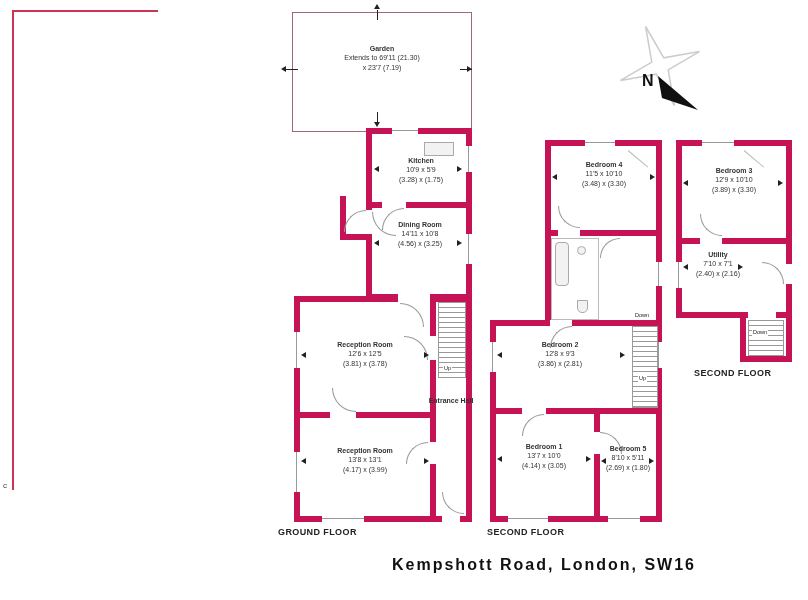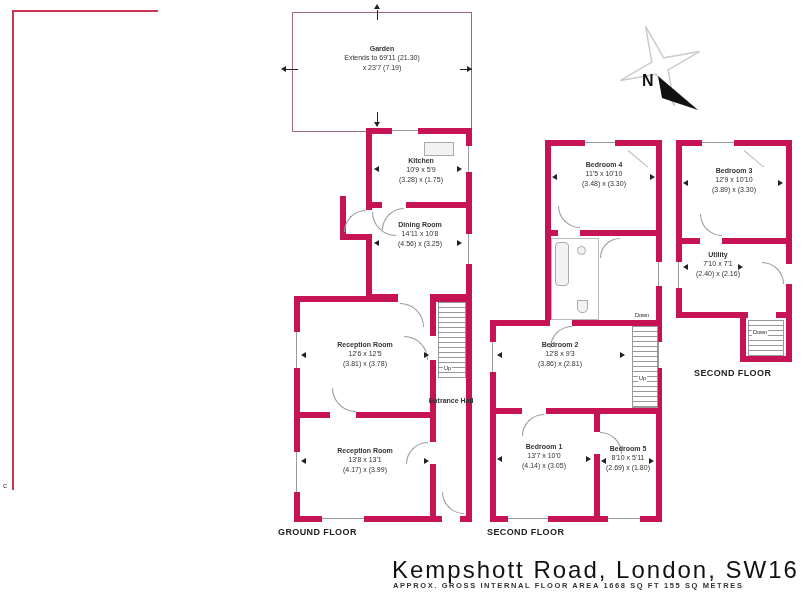--- a/index.html
+++ b/index.html
@@ -30,21 +30,21 @@
   .label span{display:block;}
   .label .nm{font-weight:bold;}
   .flabel{position:absolute;font-size:9px;font-weight:bold;color:#222;letter-spacing:.4px;white-space:nowrap;}
   .updown{position:absolute;font-size:5.5px;color:#222;background:#fff;padding:0 1px;line-height:1;}
   .tri{position:absolute;width:0;height:0;}
   .tri-up{border-left:3px solid transparent;border-right:3px solid transparent;border-bottom:5px solid #222;}
   .tri-down{border-left:3px solid transparent;border-right:3px solid transparent;border-top:5px solid #222;}
   .tri-left{border-top:3px solid transparent;border-bottom:3px solid transparent;border-right:5px solid #222;}
   .tri-right{border-top:3px solid transparent;border-bottom:3px solid transparent;border-left:5px solid #222;}
   .stem{position:absolute;background:#222;}
-  .title{position:absolute;left:392px;top:556px;font-size:24px;font-weight:normal;color:#111;letter-spacing:2px;white-space:nowrap;}
+  .title{position:absolute;left:392px;top:556px;font-size:16px;font-weight:bold;color:#111;letter-spacing:2px;white-space:nowrap;}
   .subtitle{position:absolute;left:393px;top:581px;font-size:7.5px;font-weight:bold;color:#333;letter-spacing:1.6px;white-space:nowrap;}
   .bmark{position:absolute;left:3px;top:481px;font-size:8px;color:#444;}
 </style>
 </head>
 <body>
 
 <div class="plan">
 
   <div class="bline" style="left:12px;top:10px;width:2px;height:480px;"></div>
   <div class="bline" style="left:12px;top:10px;width:146px;height:2px;"></div>
@@ -233,15 +233,14 @@
   <div class="tri tri-left" style="left:683px;top:264px;"></div>
   <div class="tri tri-right" style="left:738px;top:264px;"></div>
 
   <svg class="abs" style="left:598px;top:18px;" width="130" height="100" viewBox="0 0 130 100">
     <path d="M47.6,8.5 L65.8,39.8 L101.5,33.6 L70.2,51.8 L76.4,87.5 L58.2,56.2 L22.5,62.4 L53.8,44.2 Z" fill="#ffffff" stroke="#cccccc" stroke-width="1.5"></path>
     <path d="M60,58 L100,92 L64,80 Z" fill="#111111"></path>
     <text x="44" y="68" font-family="Liberation Sans, sans-serif" font-size="16" font-weight="bold" fill="#111">N</text>
   </svg>
 
   <div class="title">Kempshott Road, London, SW16</div>
-  <div class="subtitle">APPROX. GROSS INTERNAL FLOOR AREA 1668 SQ FT 155 SQ METRES</div>
 
 </div>
 
 </body></html>

